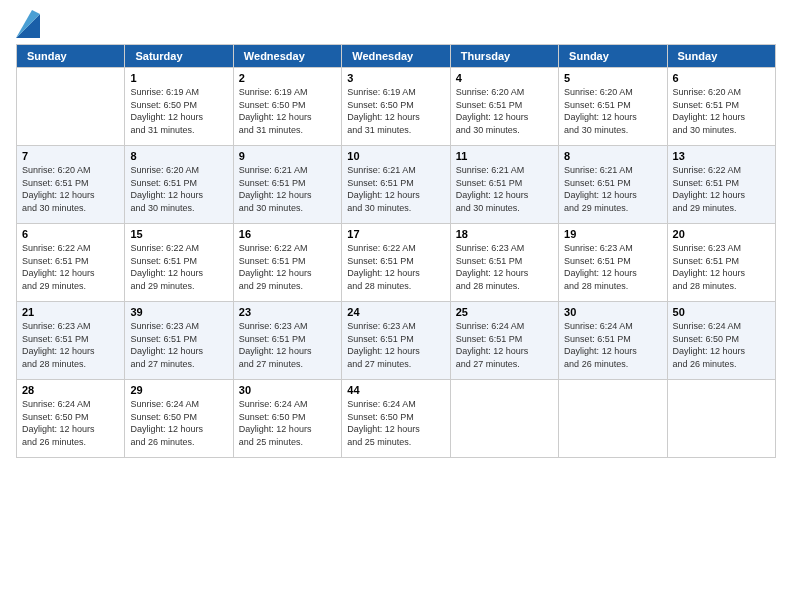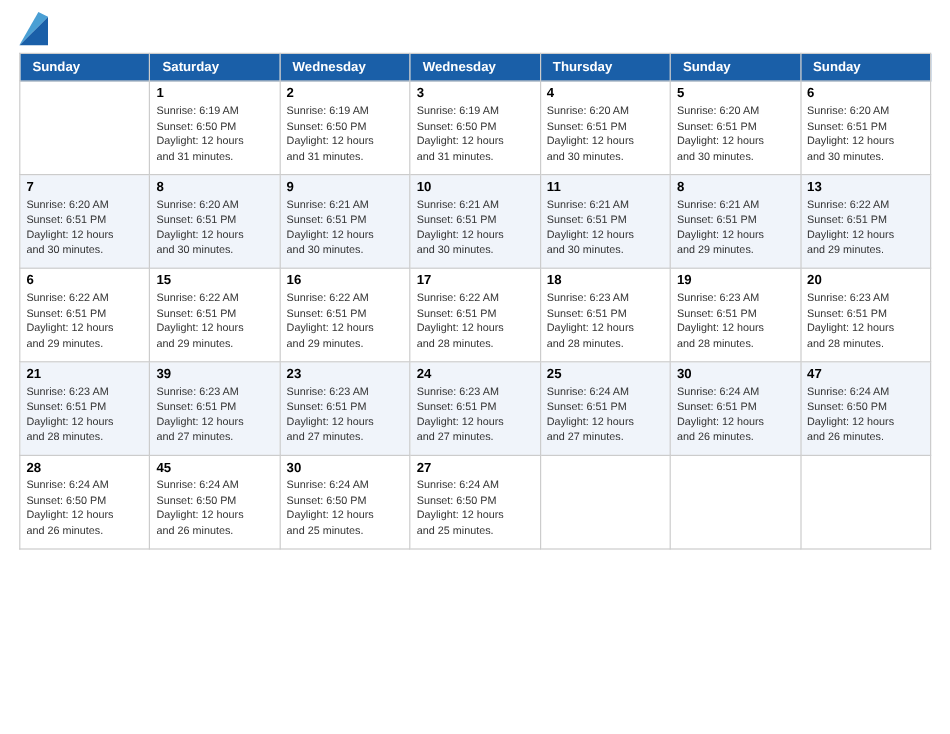--- a/index.html
+++ b/index.html
@@ -317,51 +317,51 @@
 and 27 minutes.</div>
           </td>
           <td>
             <span class="day-num">30</span>
             <div class="day-info" style="white-space: pre-line;">Sunrise: 6:24 AM
 Sunset: 6:51 PM
 Daylight: 12 hours
 and 26 minutes.</div>
           </td>
           <td>
-            <span class="day-num">47</span>
+            <span class="day-num">50</span>
             <div class="day-info" style="white-space: pre-line;">Sunrise: 6:24 AM
 Sunset: 6:50 PM
 Daylight: 12 hours
 and 26 minutes.</div>
           </td>
         </tr>
         <tr>
           <td>
             <span class="day-num">28</span>
             <div class="day-info" style="white-space: pre-line;">Sunrise: 6:24 AM
 Sunset: 6:50 PM
 Daylight: 12 hours
 and 26 minutes.</div>
           </td>
           <td>
-            <span class="day-num">45</span>
+            <span class="day-num">29</span>
             <div class="day-info" style="white-space: pre-line;">Sunrise: 6:24 AM
 Sunset: 6:50 PM
 Daylight: 12 hours
 and 26 minutes.</div>
           </td>
           <td>
             <span class="day-num">30</span>
             <div class="day-info" style="white-space: pre-line;">Sunrise: 6:24 AM
 Sunset: 6:50 PM
 Daylight: 12 hours
 and 25 minutes.</div>
           </td>
           <td>
-            <span class="day-num">27</span>
+            <span class="day-num">44</span>
             <div class="day-info" style="white-space: pre-line;">Sunrise: 6:24 AM
 Sunset: 6:50 PM
 Daylight: 12 hours
 and 25 minutes.</div>
           </td>
           <td class="empty-cell"></td>
           <td class="empty-cell"></td>
           <td class="empty-cell"></td>
         </tr>
       </tbody>

